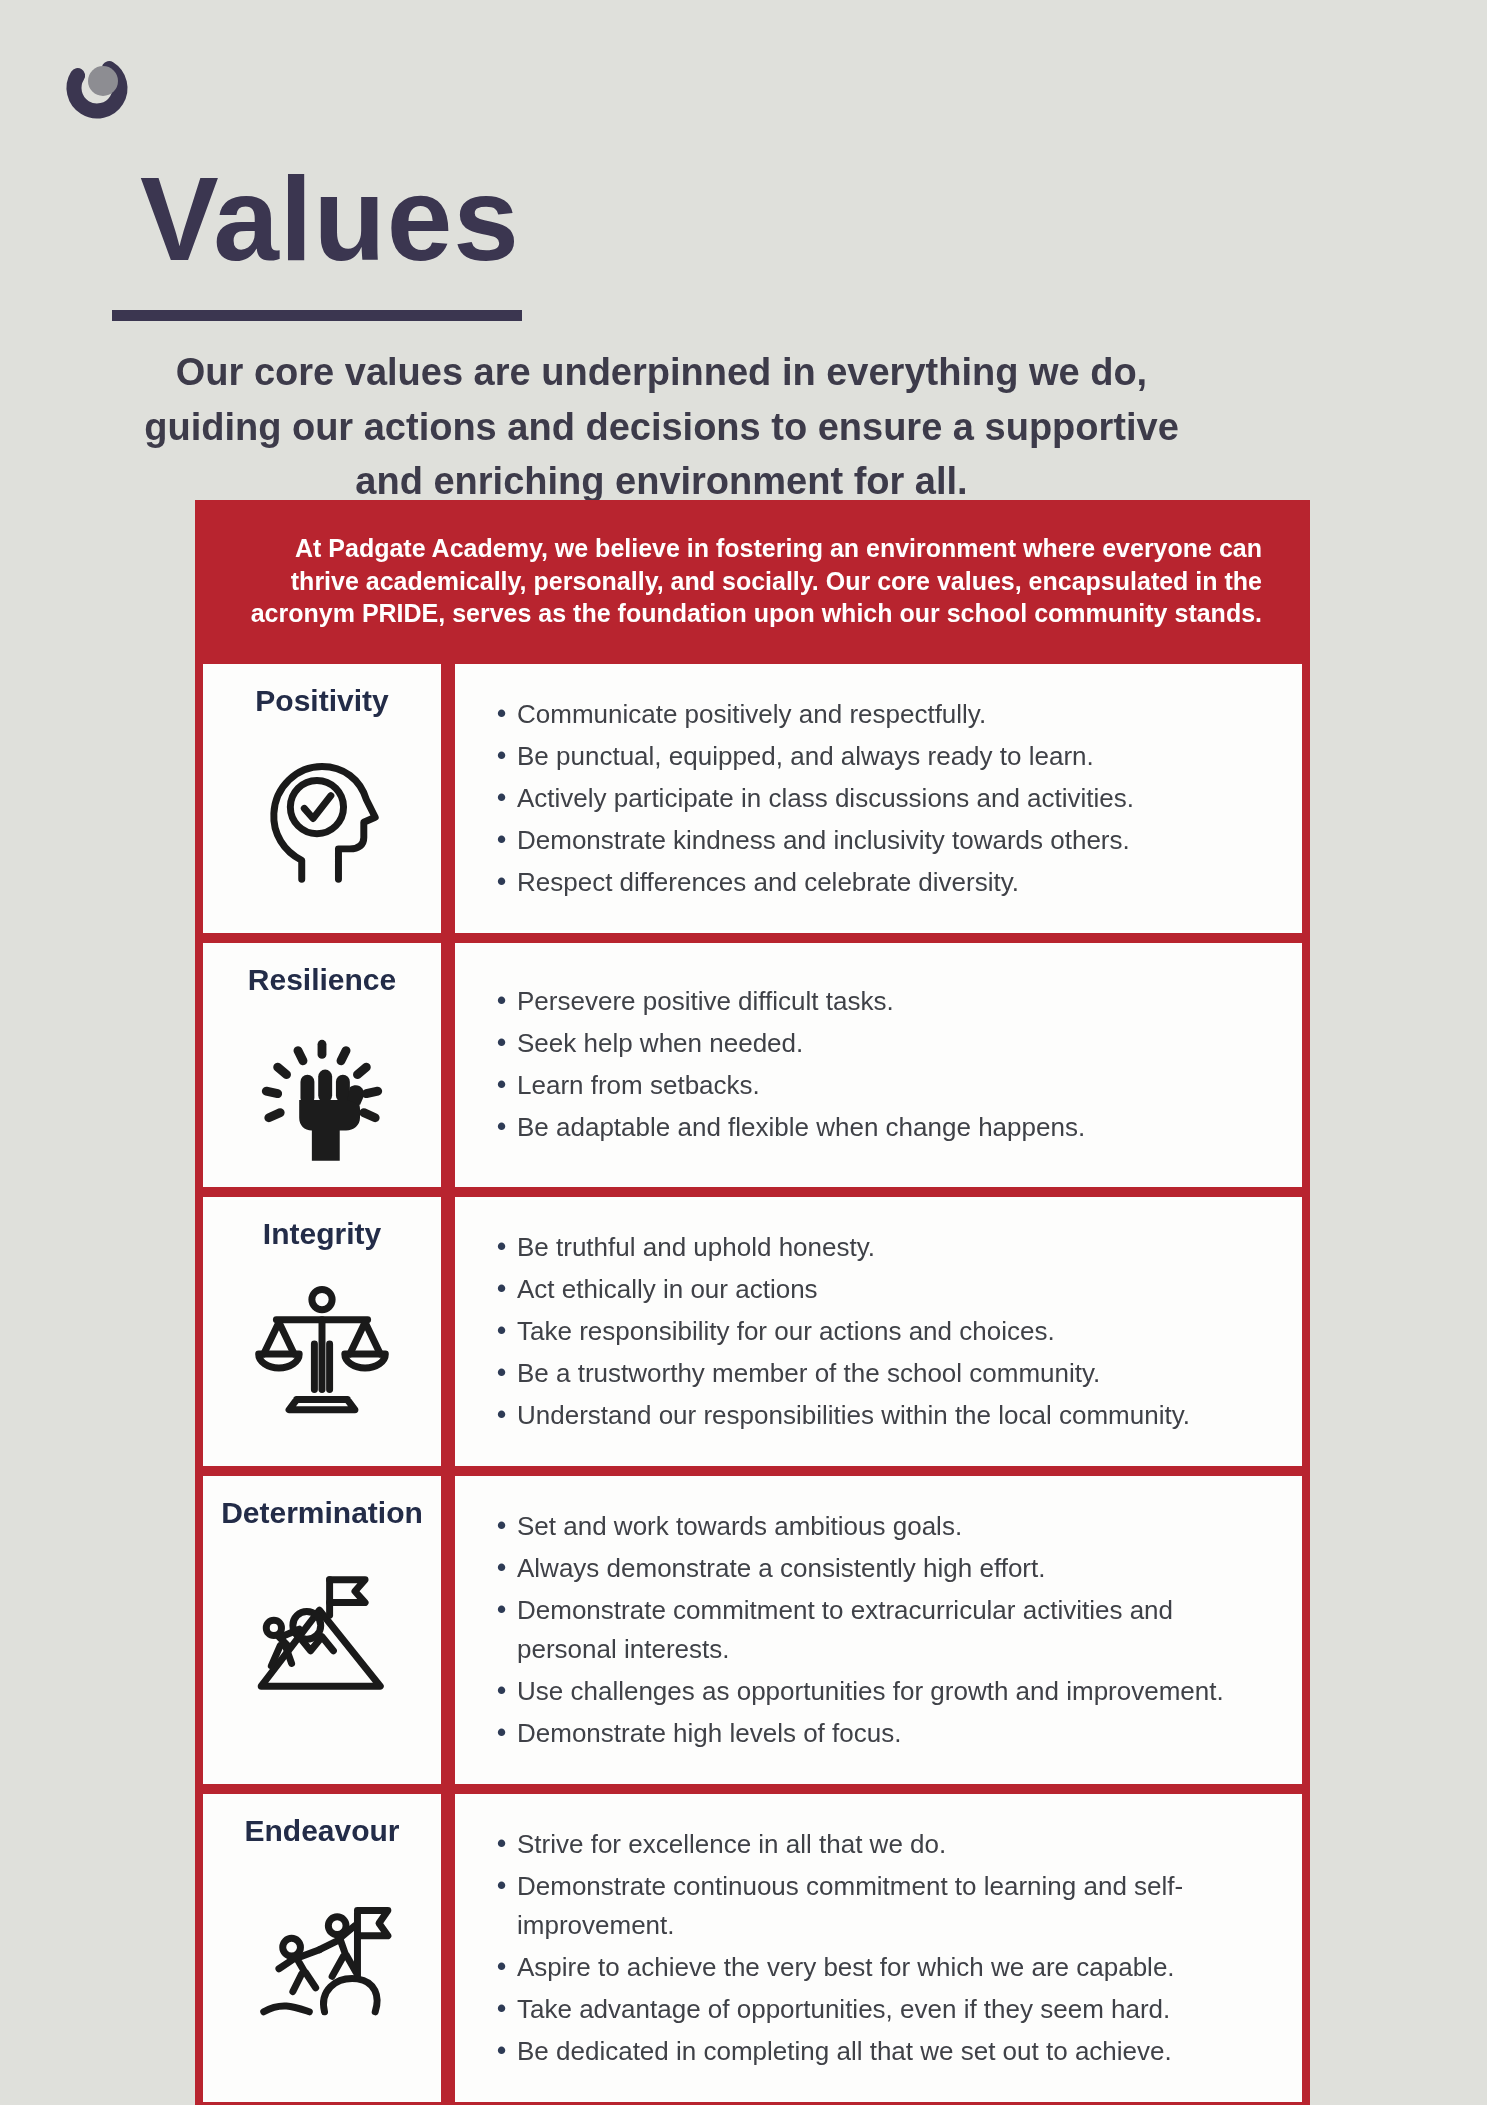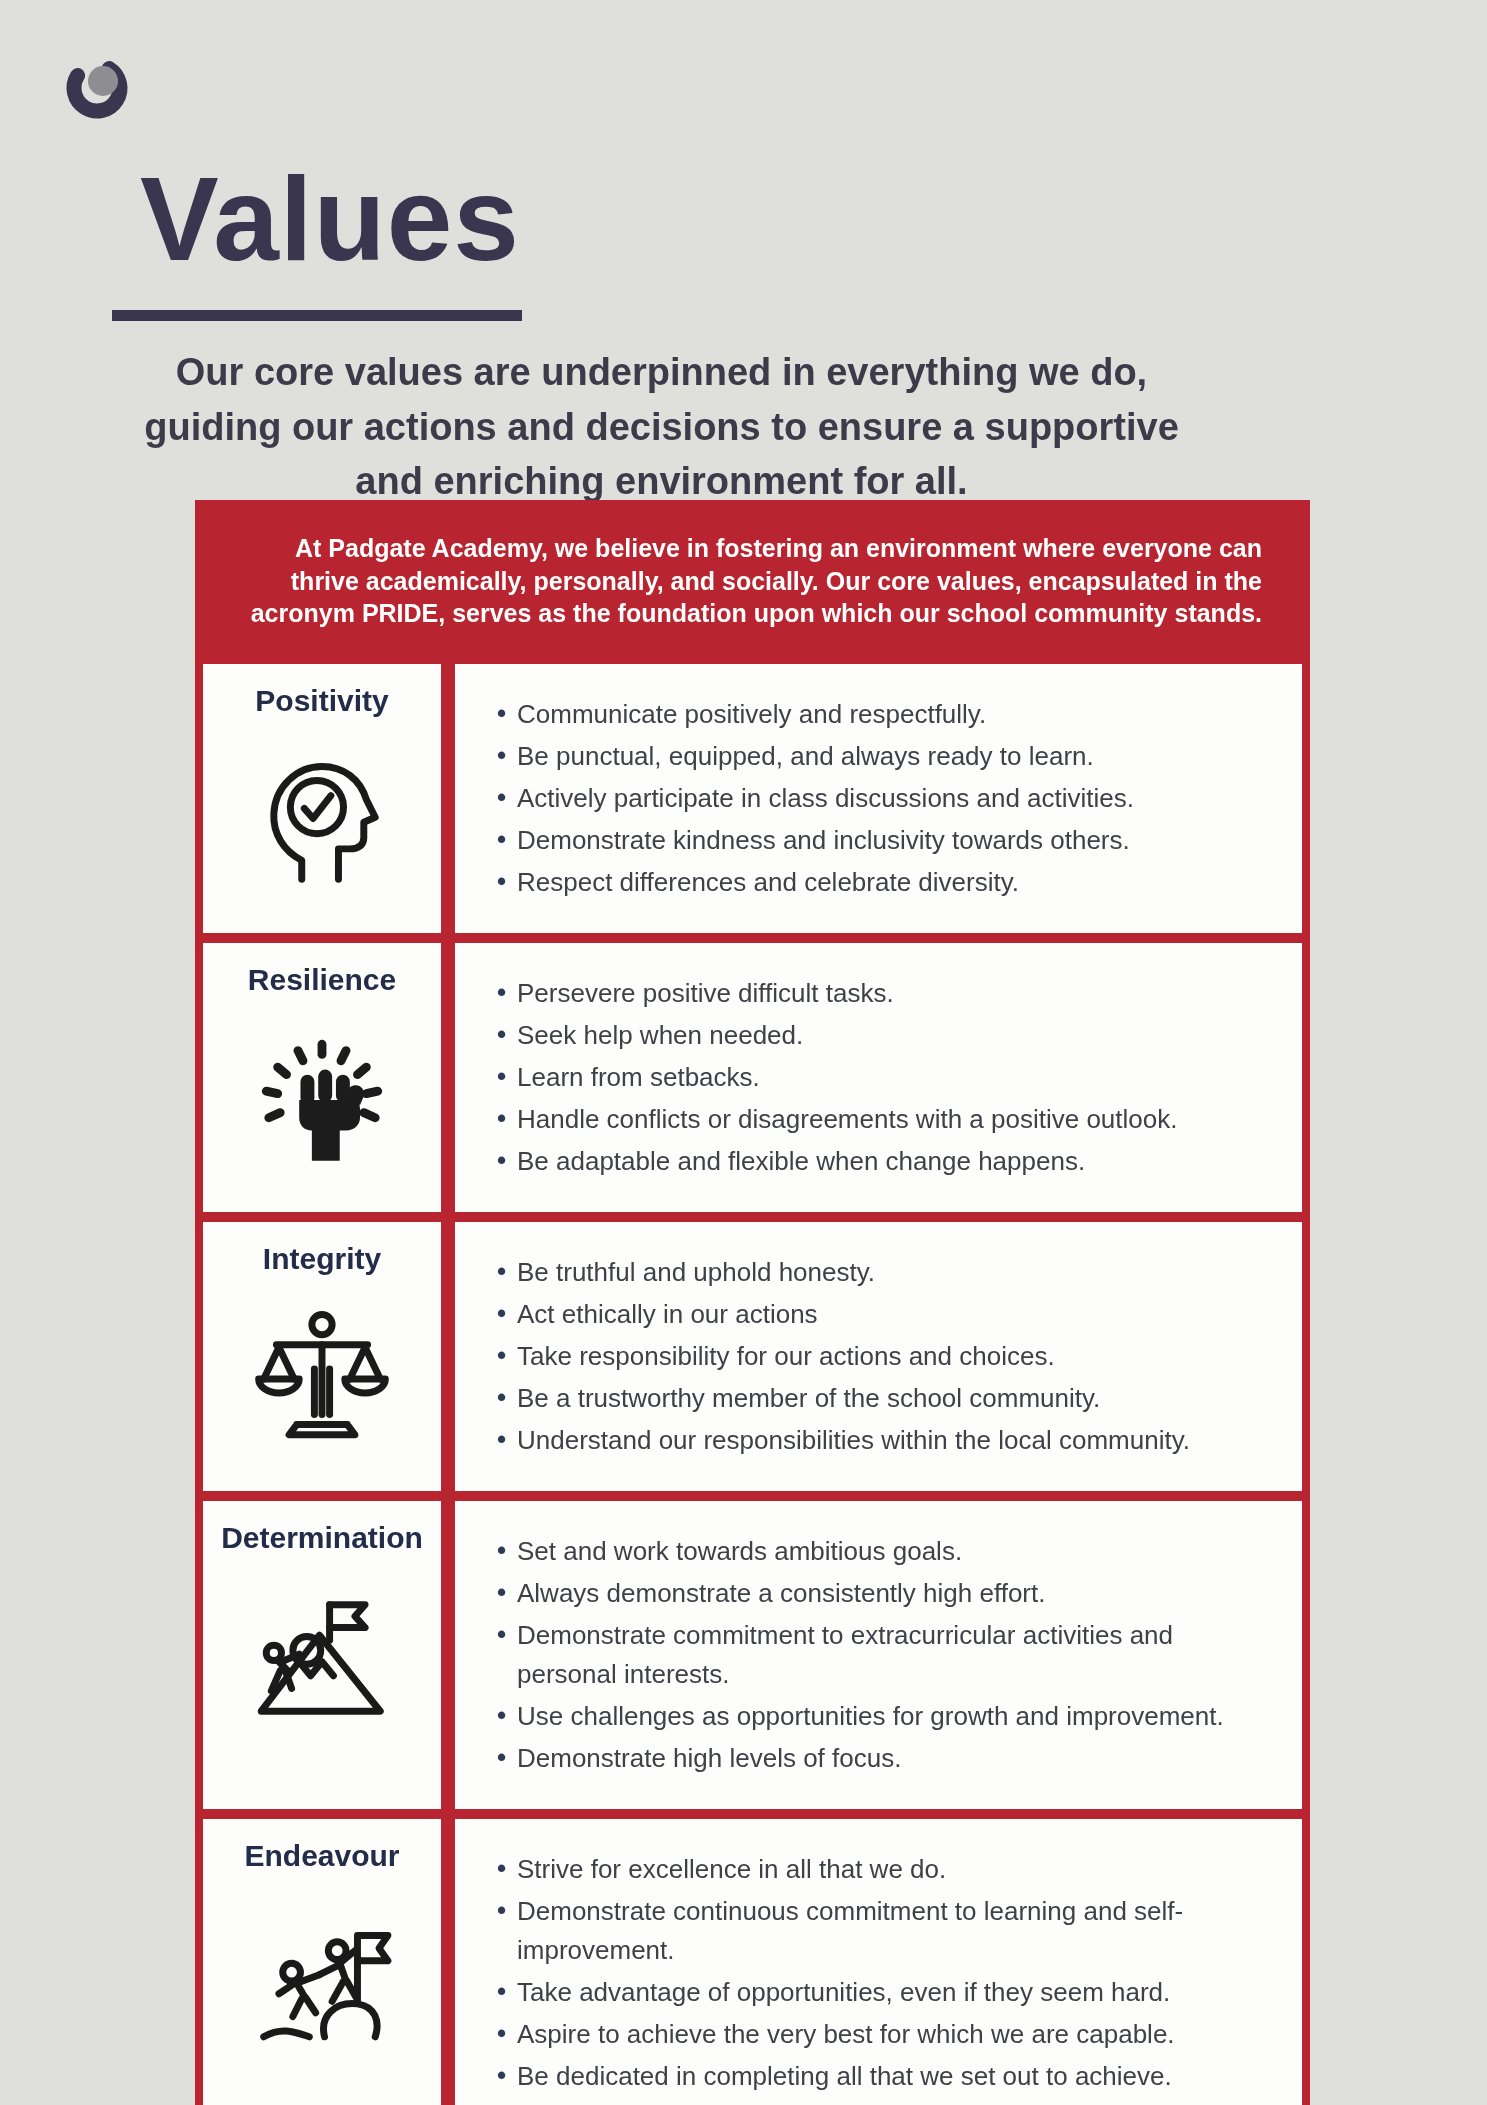--- a/index.html
+++ b/index.html
@@ -97,21 +97,20 @@
       <line x1="102" y1="74" x2="93" y2="70"></line>
     </g>
   </svg>
             </span>
     </div>
     <div class="value-right">
       <ul class="points">
               <li>Persevere positive difficult tasks.</li>
               <li>Seek help when needed.</li>
               <li>Learn from setbacks.</li>
-              <li>Handle conflicts or disagreements with a positive outlook.</li>
               <li>Be adaptable and flexible when change happens.</li>
             </ul>
     </div>
   </div>
 
   <div class="value-row">
     <div class="value-left">
       <div class="value-name">Integrity</div>
       <span class="value-icon">
               <svg viewBox="0 0 120 120" class="value-icon">
@@ -183,22 +182,22 @@
       <circle cx="36" cy="57" r="7"></circle>
       <path d="M39 64 L 46 76 M42 65 L 58 59 M38 66 L 26 74 M44 78 L 37 92 M47 77 L 55 89"></path>
     </g>
   </svg>
             </span>
     </div>
     <div class="value-right">
       <ul class="points">
               <li>Strive for excellence in all that we do.</li>
               <li>Demonstrate continuous commitment to learning and self-improvement.</li>
+              <li>Aspire to achieve the very best for which we are capable.</li>
               <li>Take advantage of opportunities, even if they seem hard.</li>
-              <li>Aspire to achieve the very best for which we are capable.</li>
               <li>Be dedicated in completing all that we set out to achieve.</li>
             </ul>
     </div>
   </div>
 </div>
   </div>
 
 </div>
 
 </body></html>

